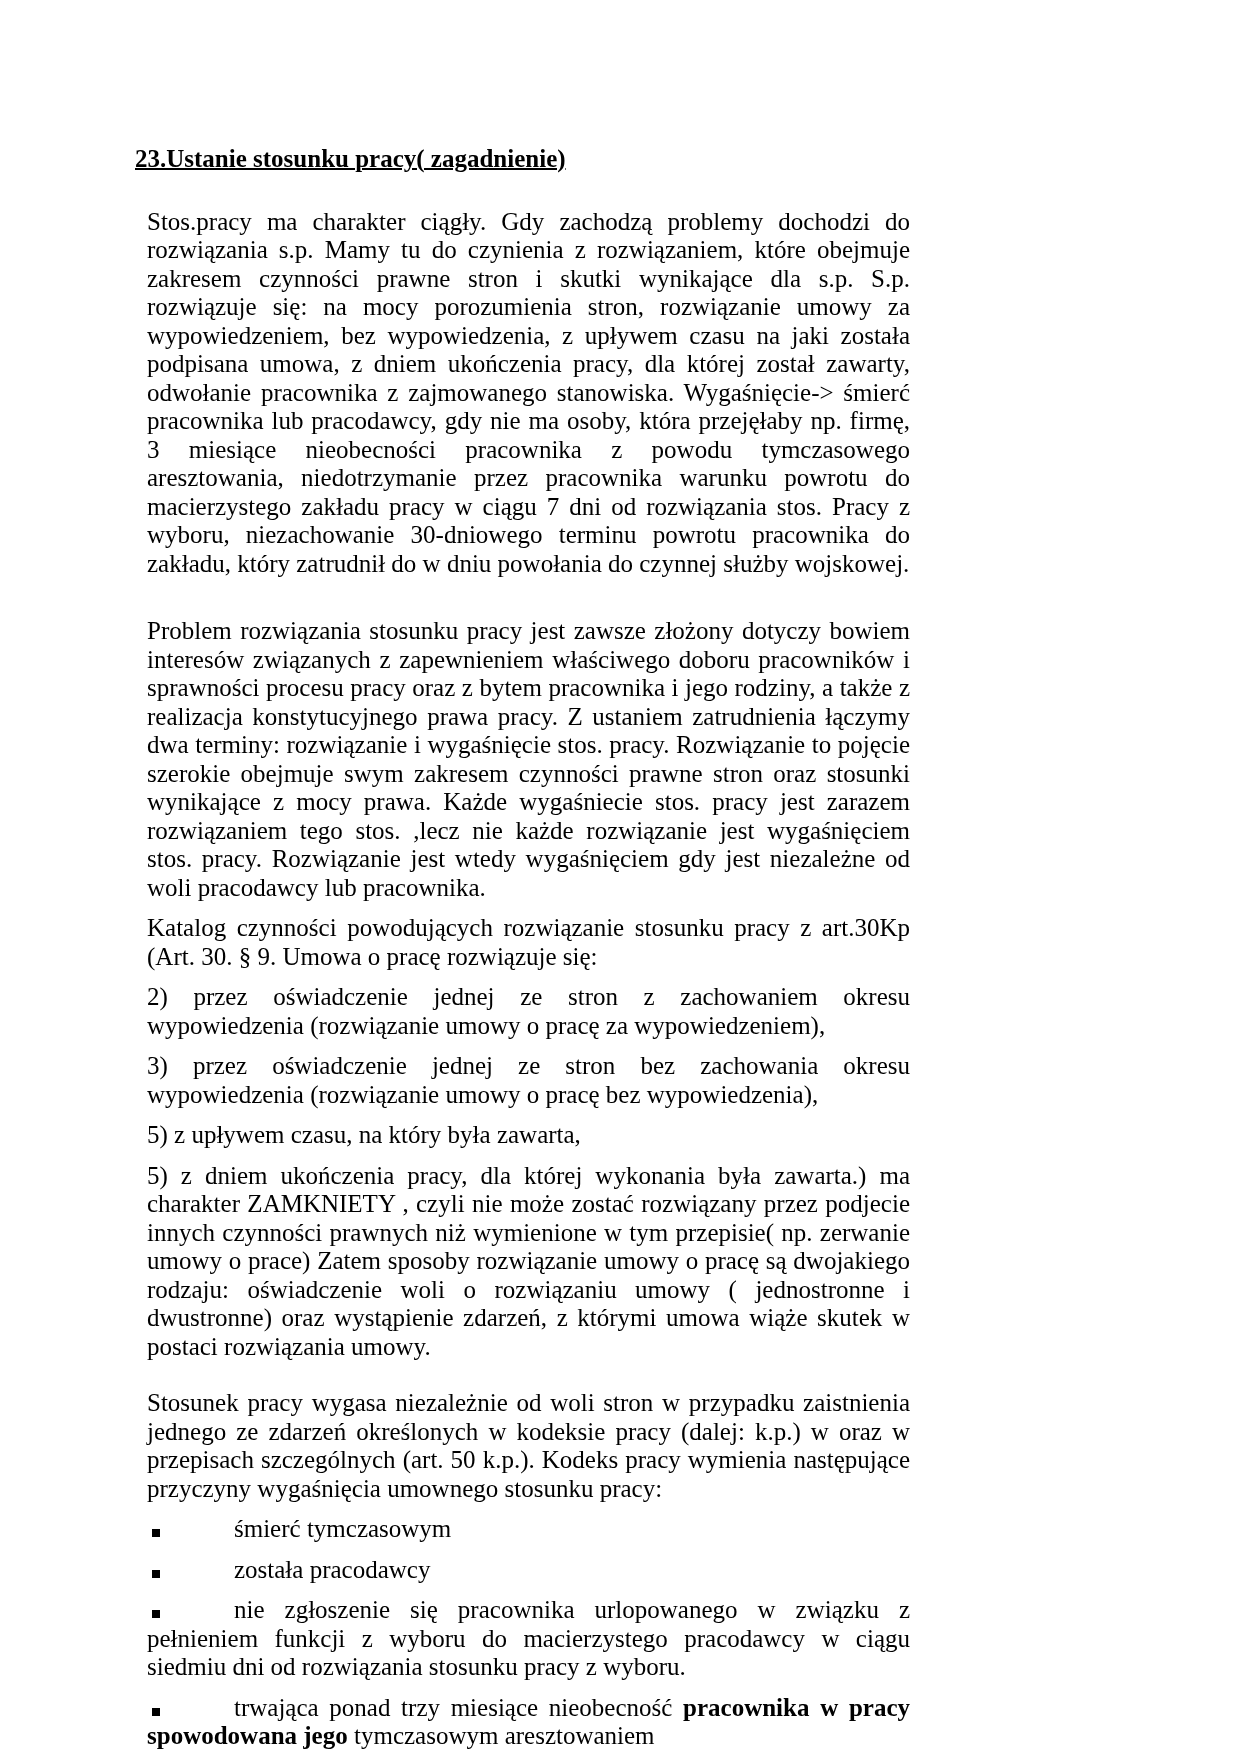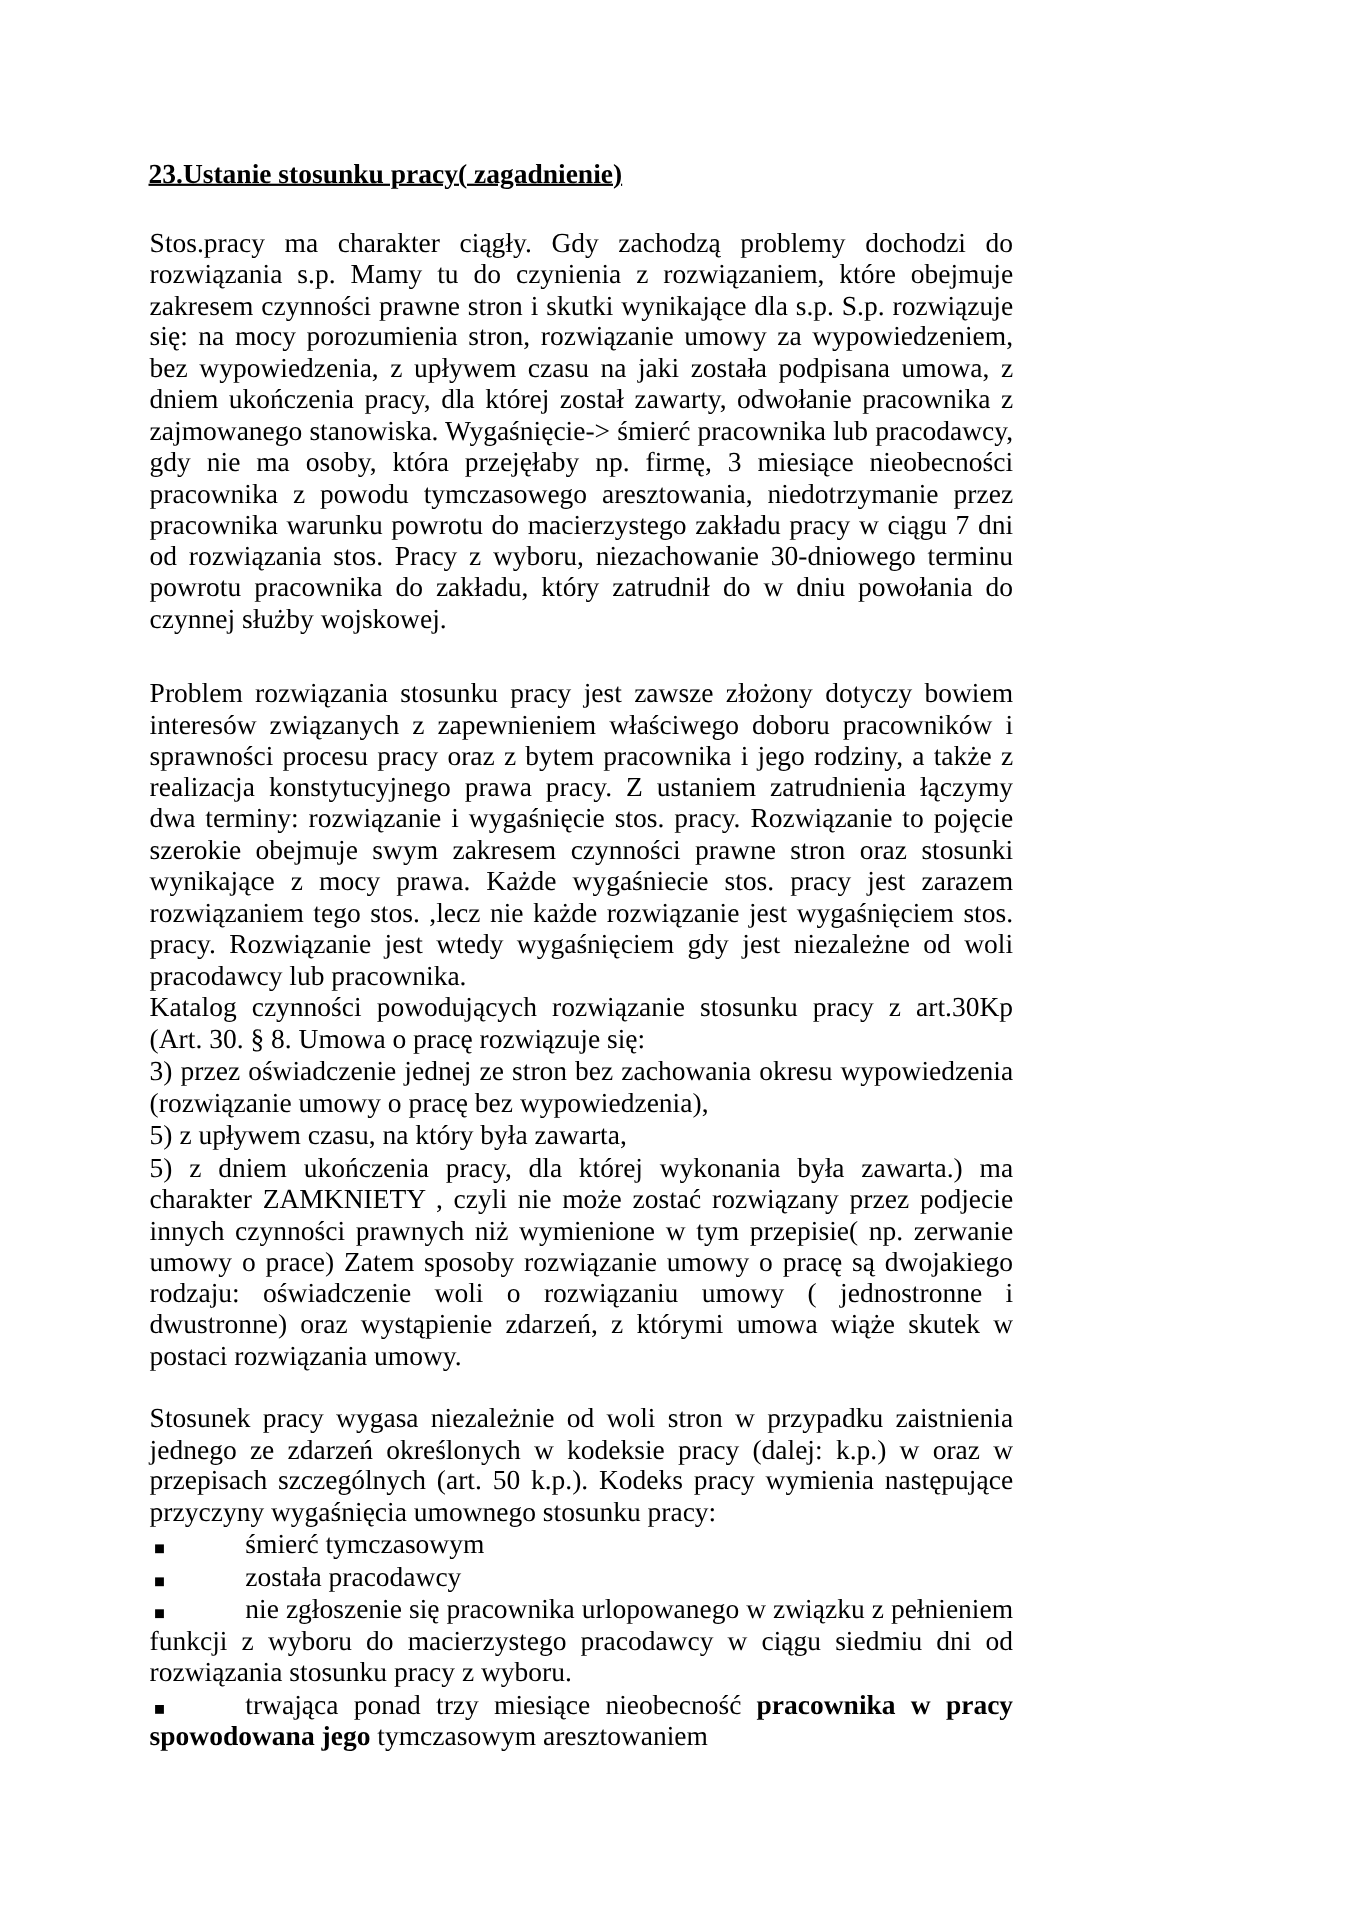--- a/index.html
+++ b/index.html
@@ -22,21 +22,21 @@
     text-align: justify;
   }
   .doc-title {
     font-size: 25px;
     font-weight: bold;
     text-decoration: underline;
     text-decoration-thickness: 2px;
     margin: 0 0 34px 0;
     text-align: left;
   }
-  p { margin: 1px; }
+  p { margin: 12px; }
   .gap-after { margin-bottom: 39px; }
   .gap-after-sm { margin-bottom: 28px; }
   .bold-run { font-weight: bold; }
   .sq {
     display: inline-block;
     width: 8px;
     height: 8px;
     background: #000;
     margin-left: 5px;
     vertical-align: baseline;
@@ -50,23 +50,24 @@
 <body>
 
 <div class="page">
 
   <h1 class="doc-title">23.Ustanie stosunku pracy( zagadnienie)</h1>
 
   <p class="gap-after">Stos.pracy ma charakter ciągły. Gdy zachodzą problemy dochodzi do rozwiązania s.p. Mamy tu do czynienia z rozwiązaniem, które obejmuje zakresem czynności prawne stron i skutki wynikające dla s.p. S.p. rozwiązuje się: na mocy porozumienia stron, rozwiązanie umowy za wypowiedzeniem, bez wypowiedzenia, z upływem czasu na jaki została podpisana umowa, z dniem ukończenia pracy, dla której został zawarty, odwołanie pracownika z zajmowanego stanowiska. Wygaśnięcie-&gt; śmierć pracownika lub pracodawcy, gdy nie ma osoby, która przejęłaby np. firmę, 3 miesiące nieobecności pracownika z powodu tymczasowego aresztowania, niedotrzymanie przez pracownika warunku powrotu do macierzystego zakładu pracy w ciągu 7 dni od rozwiązania stos. Pracy z wyboru, niezachowanie 30-dniowego terminu powrotu pracownika do zakładu, który zatrudnił do w dniu powołania do czynnej służby wojskowej.</p>
 
   <p>Problem rozwiązania stosunku pracy jest zawsze złożony dotyczy bowiem interesów związanych z zapewnieniem właściwego doboru pracowników i sprawności procesu pracy oraz z bytem pracownika i jego rodziny, a także z realizacja konstytucyjnego prawa pracy. Z ustaniem zatrudnienia łączymy dwa terminy: rozwiązanie i wygaśnięcie stos. pracy. Rozwiązanie to pojęcie szerokie obejmuje swym zakresem czynności prawne stron oraz stosunki wynikające z mocy prawa. Każde wygaśniecie stos. pracy jest zarazem rozwiązaniem tego stos. ,lecz nie każde rozwiązanie jest wygaśnięciem stos. pracy. Rozwiązanie jest wtedy wygaśnięciem gdy jest niezależne od woli pracodawcy lub pracownika.</p>
 
-  <p>Katalog czynności powodujących rozwiązanie stosunku pracy z art.30Kp (Art. 30. § 8. Umowa o pracę rozwiązuje się:</p>
+  <p>Katalog czynności powodujących rozwiązanie stosunku pracy z art.30Kp (Art. 30. § 9. Umowa o pracę rozwiązuje się:</p>
 
 
+  <p>2) przez oświadczenie jednej ze stron z zachowaniem okresu wypowiedzenia (rozwiązanie umowy o pracę za wypowiedzeniem),</p>
 
   <p>3) przez oświadczenie jednej ze stron bez zachowania okresu wypowiedzenia (rozwiązanie umowy o pracę bez wypowiedzenia),</p>
 
   <p>5) z upływem czasu, na który była zawarta,</p>
 
   <p class="gap-after-sm">5) z dniem ukończenia pracy, dla której wykonania była zawarta.) ma charakter ZAMKNIETY , czyli nie może zostać rozwiązany przez podjecie innych czynności prawnych niż wymienione w tym przepisie( np. zerwanie umowy o prace) Zatem sposoby rozwiązanie umowy o pracę są dwojakiego rodzaju: oświadczenie woli o rozwiązaniu umowy ( jednostronne i dwustronne) oraz wystąpienie zdarzeń, z którymi umowa wiąże skutek w postaci rozwiązania umowy.</p>
 
   <p>Stosunek pracy wygasa niezależnie od woli stron w przypadku zaistnienia jednego ze zdarzeń określonych w kodeksie pracy (dalej: k.p.) w oraz w przepisach szczególnych (art. 50 k.p.). Kodeks pracy wymienia następujące przyczyny wygaśnięcia umownego stosunku pracy:</p>
 
   <p><span class="sq"></span><span class="btab"></span><span>śmierć tymczasowym</span></p>

